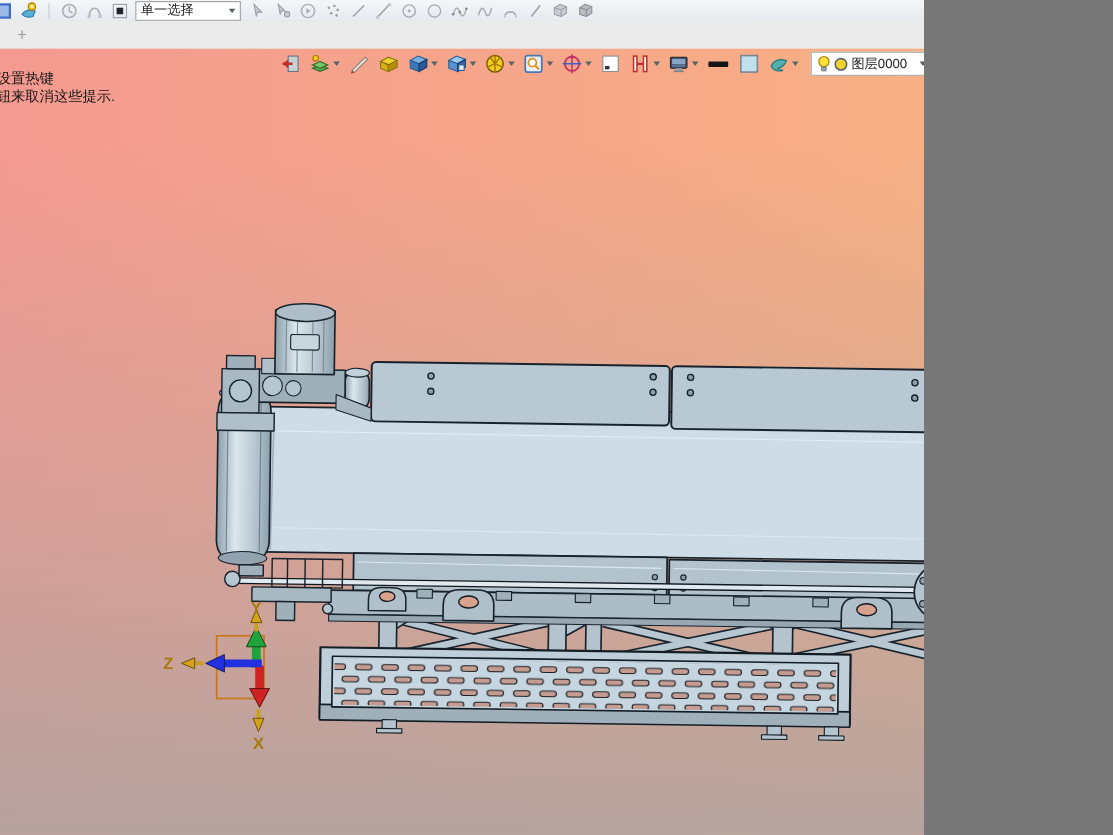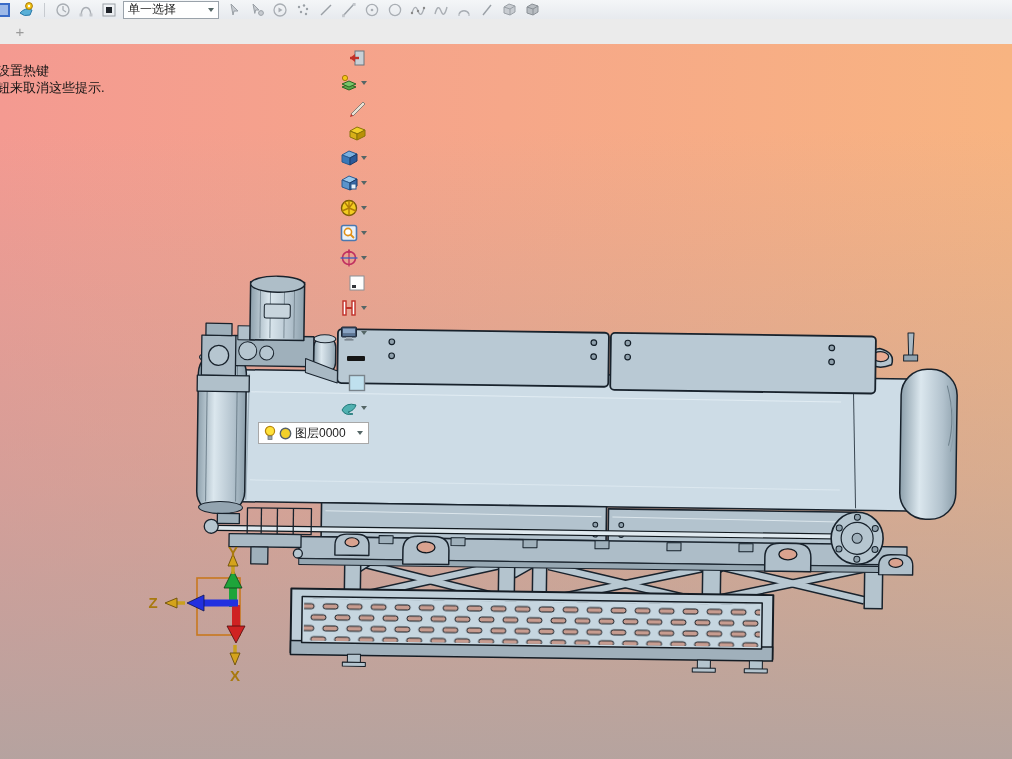--- a/index.html
+++ b/index.html
@@ -1,16 +1,16 @@
 <!DOCTYPE html>
 <html><head>
 <meta charset="utf-8">
 <style>
   html,body{margin:0;padding:0;background:#777;}
-  .app{position:relative;width:1012px;height:759px;overflow:hidden;
+  .app{position:relative;width:840px;height:759px;overflow:hidden;
        font-family:"Liberation Sans","DejaVu Sans",sans-serif;background:#e9ebee;}
 
   
   .toolbar-top{position:absolute;left:0;top:0;width:1012px;height:19px;
     background:linear-gradient(#f4f6f8,#e7eaee);border-bottom:1px solid #d3d7db;
     display:flex;align-items:center;gap:6px;padding-left:0;}
   .ti{width:17px;height:17px;display:flex;align-items:center;justify-content:center;flex:0 0 auto;}
   .tsep{width:1px;height:14px;background:#c7cbd0;margin:0 3px;flex:0 0 auto;}
   .combo{height:16px;background:#fff;border:1px solid #9aa2aa;display:flex;align-items:center;
     padding:0 4px;gap:4px;font-size:12px;color:#222;}
@@ -27,21 +27,21 @@
   .tab-close{font-size:12px;color:#7c7c7c;font-weight:bold;cursor:default;}
   .new-tab{display:flex;align-items:center;justify-content:center;width:28px;margin-left:6px;
     font-size:15px;color:#9a9a9a;}
 
   
   .viewport{position:absolute;left:0;top:44px;width:1012px;height:715px;}
   .viewport svg.scene{position:absolute;left:0;top:0;}
   .hint{position:absolute;left:-3px;top:18px;font-size:13px;line-height:17px;color:#141414;}
 
   
-  .da-toolbar{position:absolute;left:252px;top:3px;display:flex;align-items:flex-end;gap:3px;flex-direction:column;}
+  .da-toolbar{position:absolute;left:252px;top:3px;display:flex;align-items:center;gap:3px;}
   .da-btn{height:20px;display:flex;align-items:center;gap:2px;padding:1px 2px;flex:0 0 auto;}
   .layer-combo{height:20px;background:#fff;border:1px solid #a8a8a8;display:flex;align-items:center;
     gap:3px;padding:0 5px;margin-left:6px;font-size:12px;color:#222;}
   .layer-combo .dd{margin-left:8px;}
 </style>
 </head>
 <body>
 
 <div class="app">
 

